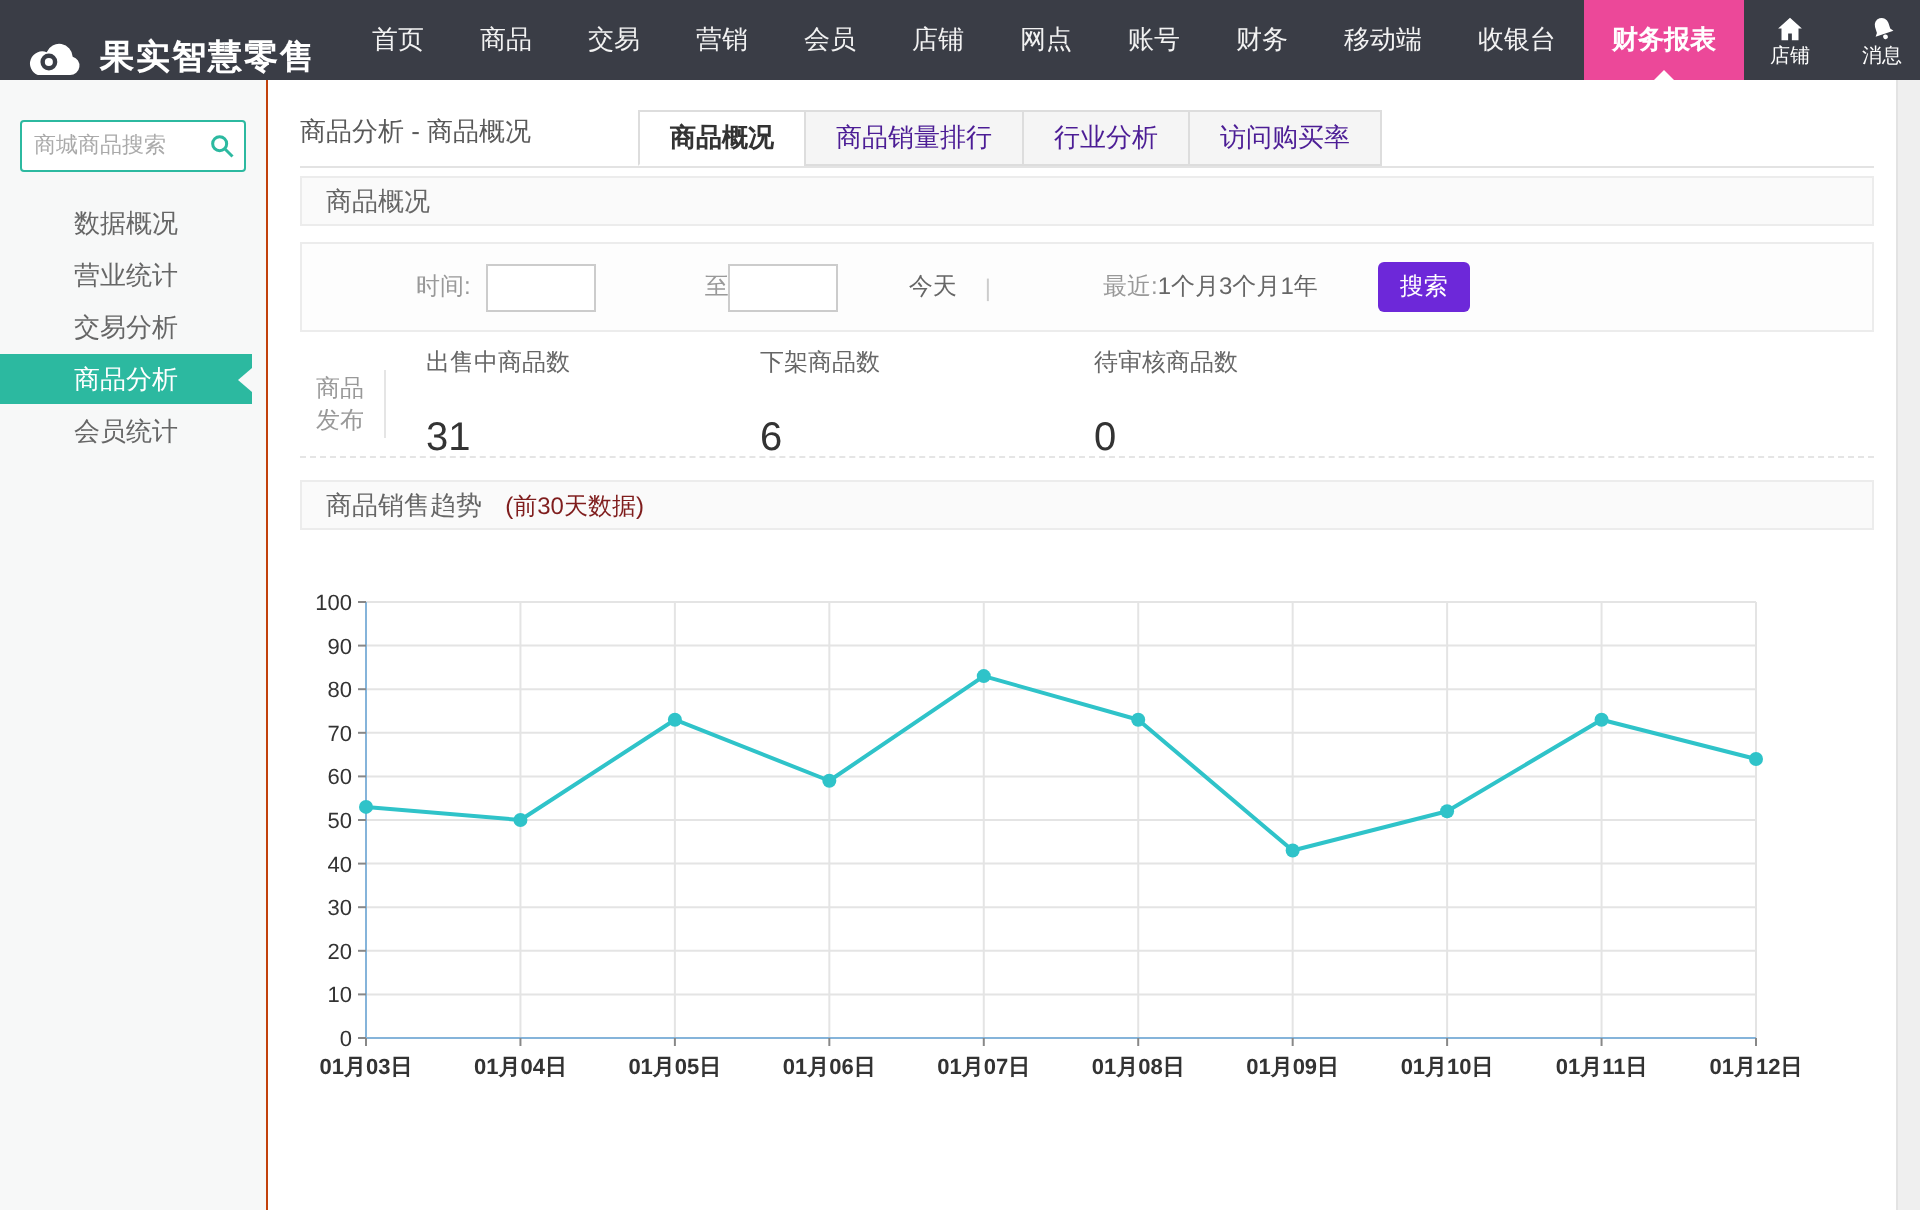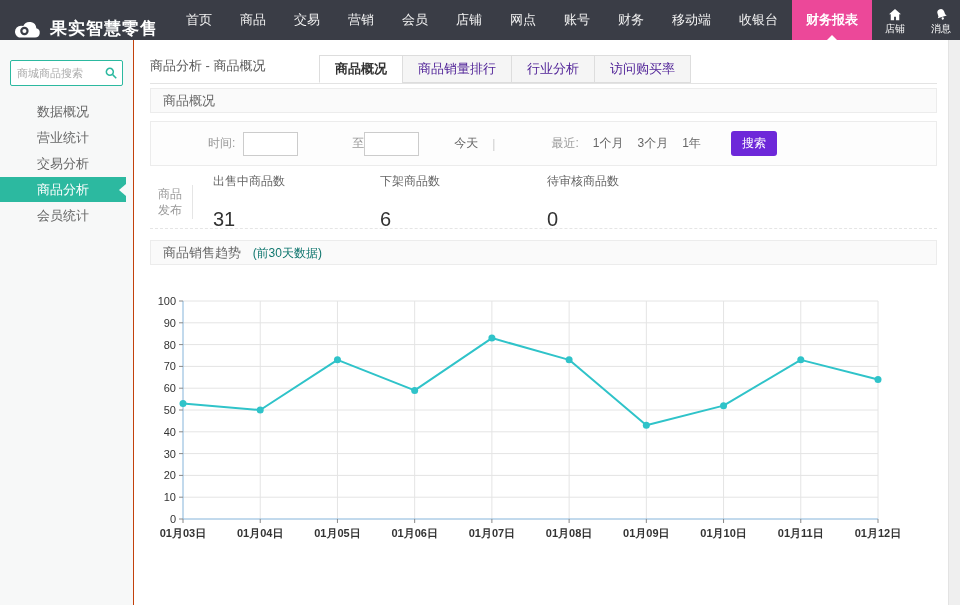--- a/index.html
+++ b/index.html
@@ -52,35 +52,35 @@
   .page-title { width:170px; font-size:13px; color:#595959; padding-bottom:8px; white-space:nowrap; }
   .tabs { display:flex; }
   .tab { height:28px; line-height:26px; padding:0 15px; background:#f5f5f5;
     border:1px solid #ddd; margin-left:-1px; font-size:13px; color:#4c1d95;
     cursor:pointer; white-space:nowrap; }
   .tab.active { background:#fff; border-bottom-color:#fff; margin-bottom:-1px;
     font-weight:bold; color:#333; }
 
   .section-bar { height:25px; line-height:23px; background:#fafafa;
     border:1px solid #ececec; padding-left:12px; font-size:13px; color:#666; }
-  .section-bar .note { color:#0f766e; font-size:12px; margin-left:8px; }
+  .section-bar .note { color:#7f1d1d; font-size:12px; margin-left:8px; }
   .bar-overview { margin-top:4px; }
   .bar-trend { margin-top:11px; }
 
   .filter-box { margin-top:8px; height:45px; border:1px solid #ececec; background:#fdfdfd;
     display:flex; align-items:center; padding-left:13px; font-size:12px; }
   .flabel { color:#999; white-space:nowrap;margin-left:44px; }
   .date-input { width:55px; height:24px; border:1px solid #ccc; background:#fff;
     margin:0 10px 0 8px; outline:none; font-family:inherit; }
   .date-input:last-of-type { margin:0; }
   .flink { color:#666; cursor:pointer; white-space:nowrap;text-align:center; }
   .flink.today { margin-left:35px; }
   .fsep { color:#ccc; margin:0 12px 0 14px; }
   .range-links { display:inline-flex; }
-  .range-links .flink { margin-left:14px; }
+  .range-links .flink { }
   .search-btn { margin-left:30px; width:46px; height:25px; background:#6d28d9;
     color:#fff; border:none; border-radius:3px; font-size:12px; cursor:pointer;
     font-family:inherit; }
 
   .stats-row { margin-top:16px; height:40px; display:flex; align-items:center; }
   .publish-label { margin-left:8px; font-size:12px; color:#999; line-height:16px; }
   .vdiv { width:1px; height:34px; background:#e5e5e5; margin:0 20px 0 10px; }
   .stats { display:flex; }
   .stat { width:167px; }
   .stat-label { font-size:12px; color:#666; }

